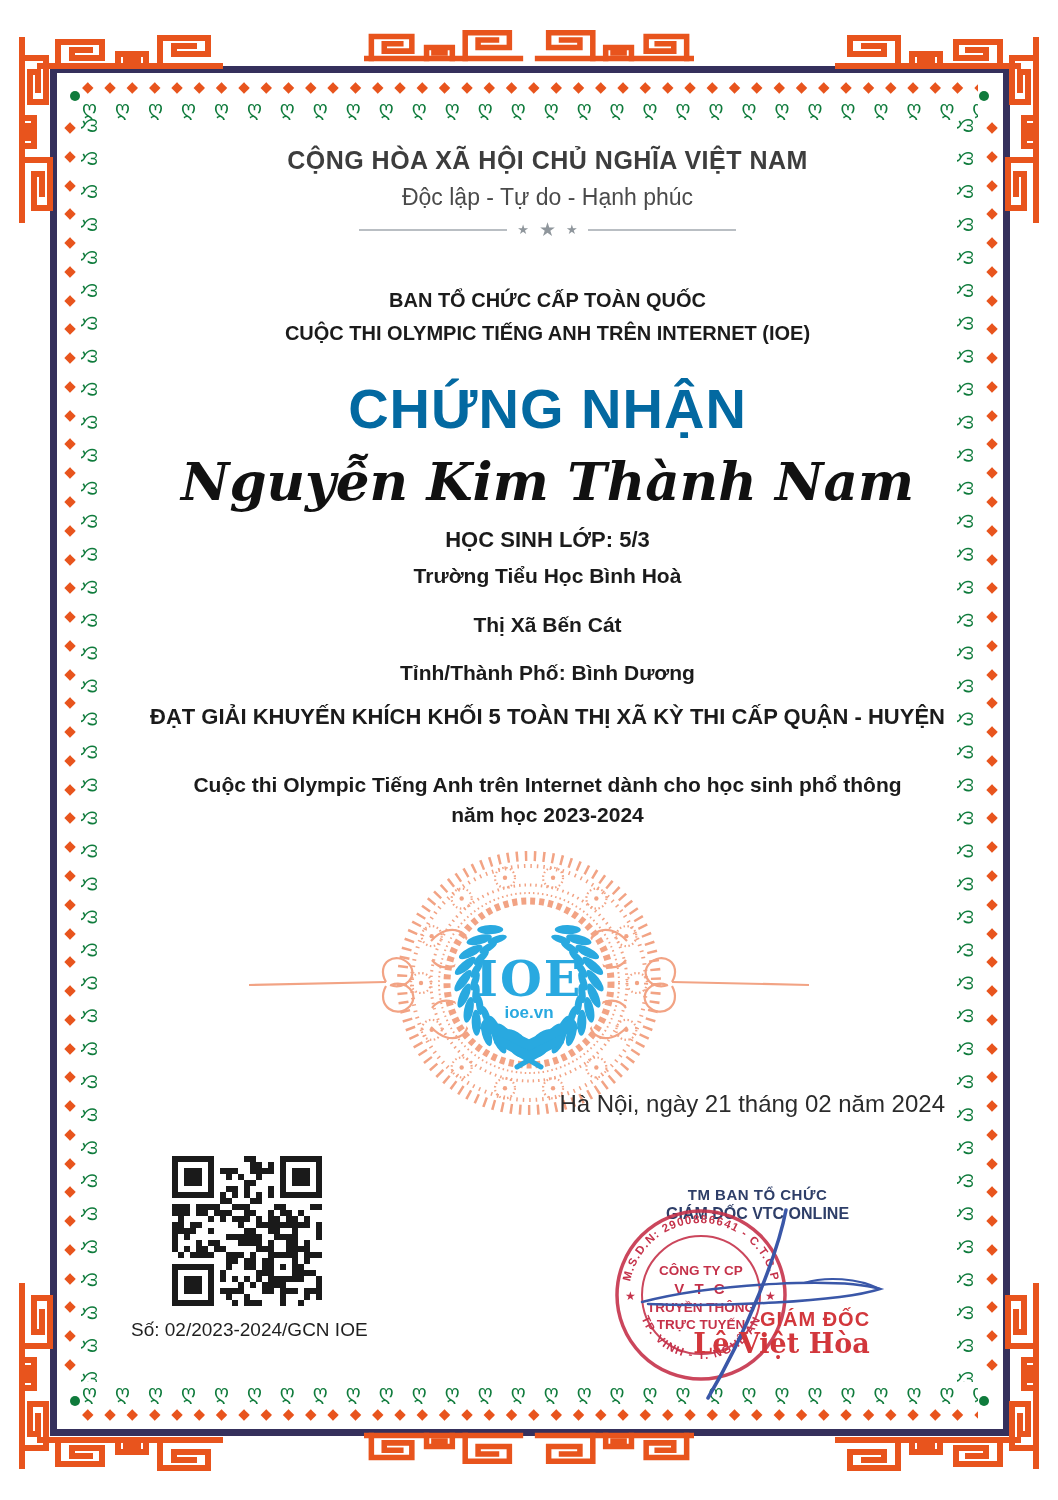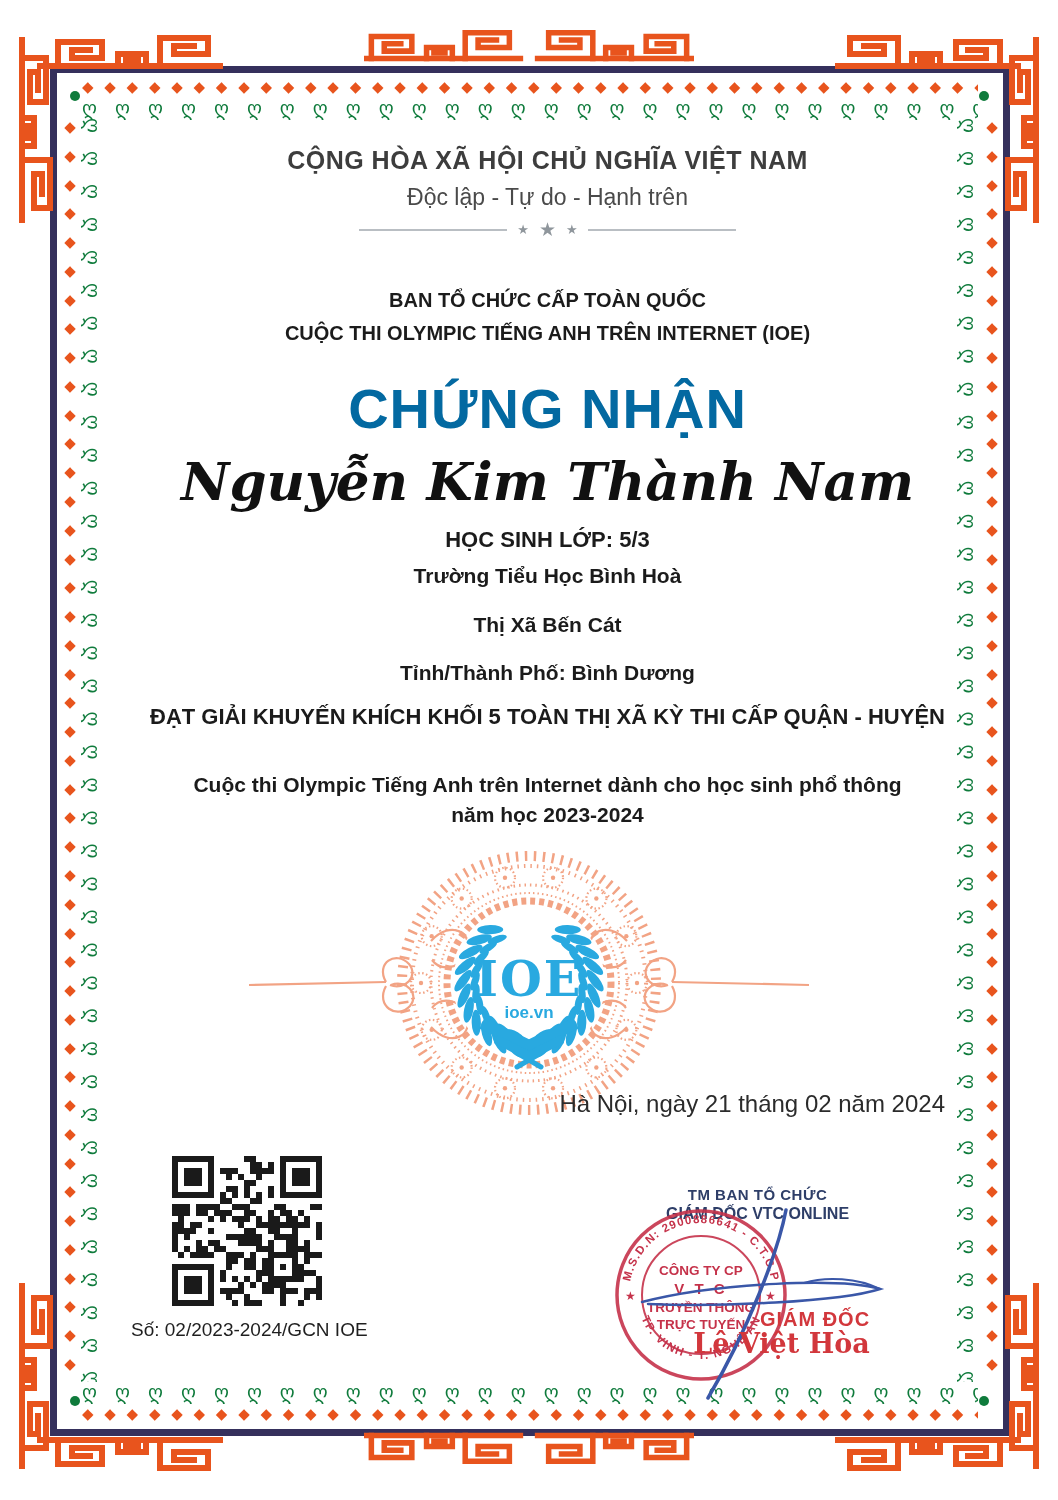--- a/index.html
+++ b/index.html
@@ -123,21 +123,21 @@
 <div class="abs fret-center" style="left:50%;bottom:24px;transform:translateX(-50%) scaleY(-1)">
   <svg viewBox="0 0 330 50">
       <use href="#fretH" x="-10" y="-8" transform="scale(0.92)"></use>
       <g transform="translate(330,0) scale(-1,1)">
         <use href="#fretH" x="-10" y="-8" transform="scale(0.92)"></use>
       </g>
     </svg>
 </div>
 
 <div class="abs line country">CỘNG HÒA XÃ HỘI CHỦ NGHĨA VIỆT NAM</div>
-<div class="abs line motto">Độc lập - Tự do - Hạnh trên</div>
+<div class="abs line motto">Độc lập - Tự do - Hạnh phúc</div>
 <div class="abs line divider">
   <div class="bar"></div>
   <span class="st">★</span>
   <span class="st big">★</span>
   <span class="st">★</span>
   <div class="bar"></div>
 </div>
 
 <div class="abs line org1">BAN TỔ CHỨC CẤP TOÀN QUỐC</div>
 <div class="abs line org2">CUỘC THI OLYMPIC TIẾNG ANH TRÊN INTERNET (IOE)</div>

